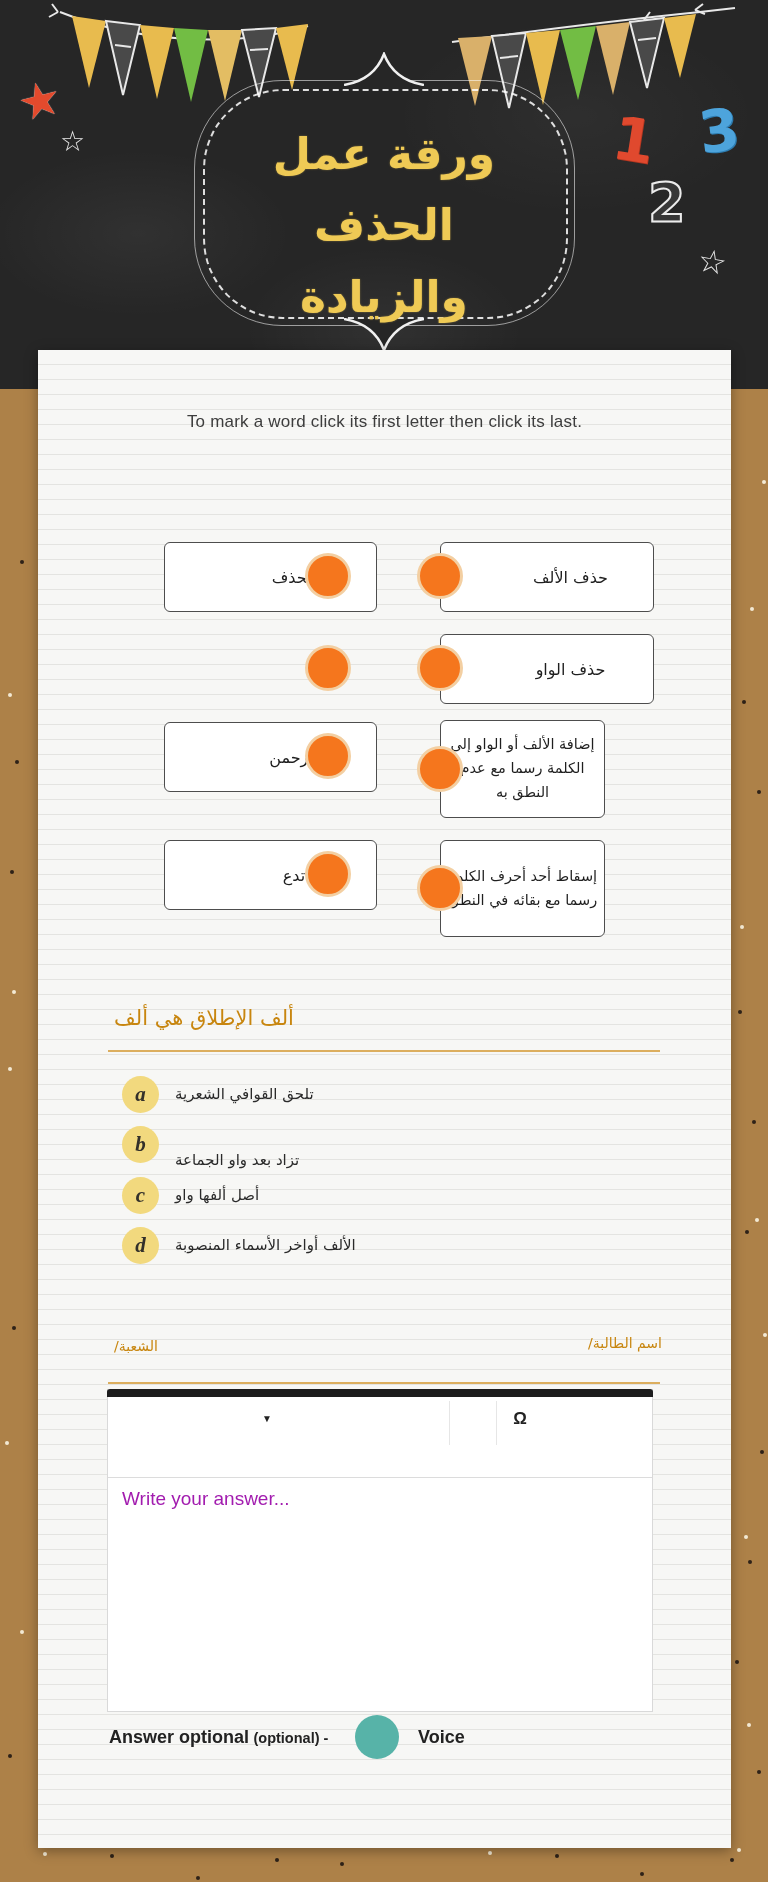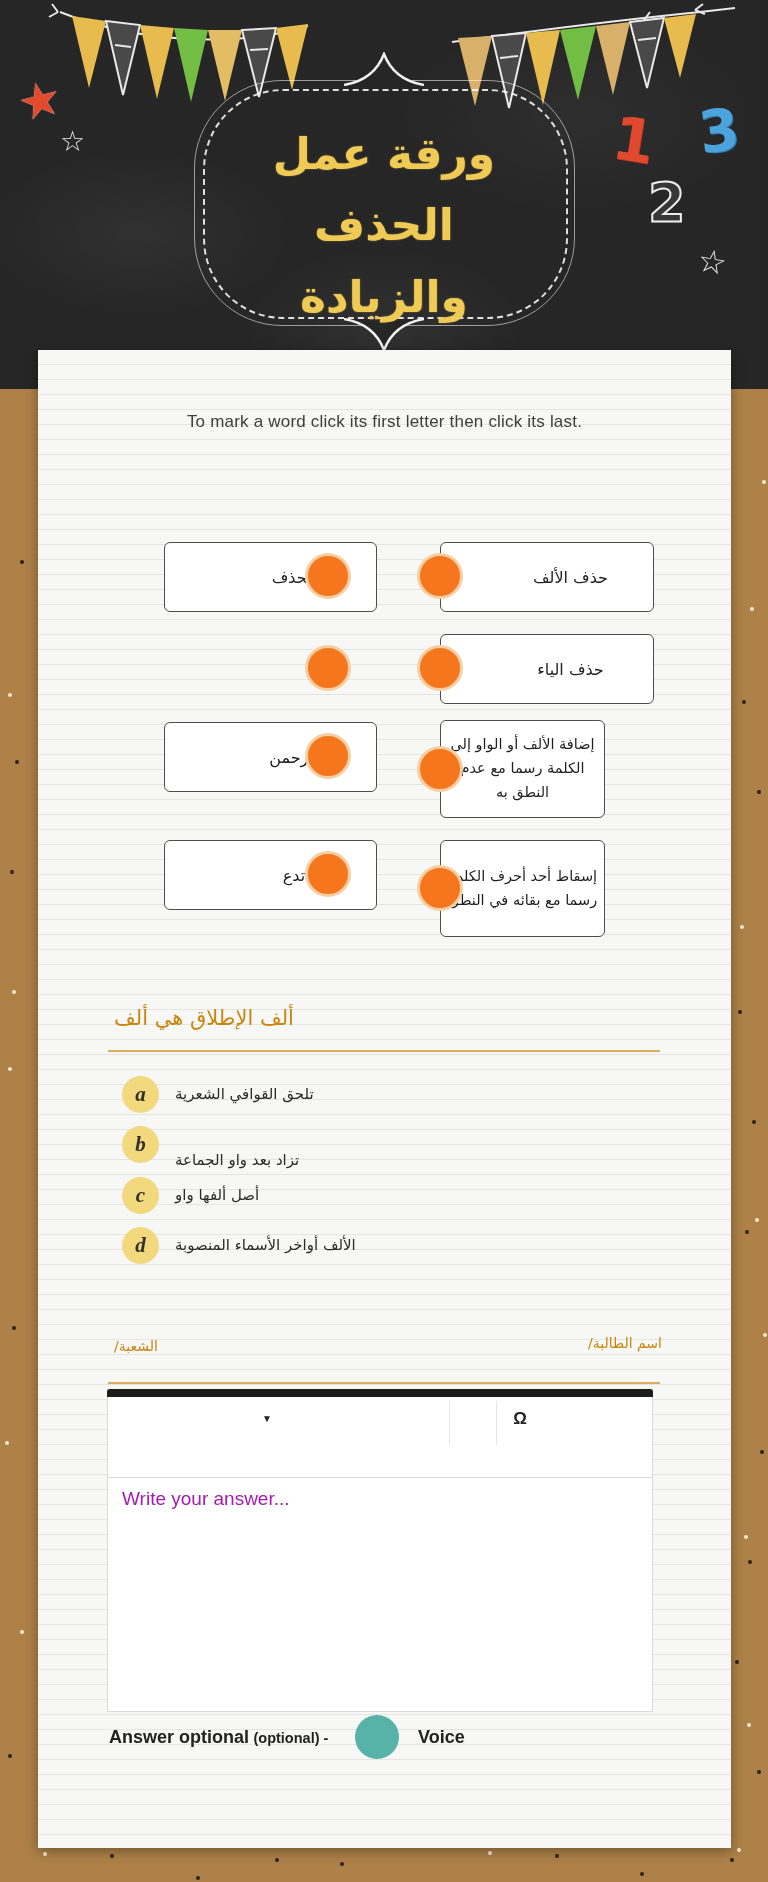--- a/index.html
+++ b/index.html
@@ -186,21 +186,21 @@
       <span>الرحمن</span>
     </div>
   <div class="mbox small rtl" style="left:126px;top:490px;width:164px;height:68px;">
       <span>تدع</span>
     </div>
 
   <div class="mbox small rtl" style="left:402px;top:192px;width:165px;height:68px;">
       <span>حذف الألف</span>
     </div>
   <div class="mbox small rtl" style="left:402px;top:284px;width:165px;height:68px;">
-      <span>حذف الياء</span>
+      <span>حذف الواو</span>
     </div>
   <div class="mbox big rtl" style="left:402px;top:370px;width:165px;height:98px;">
       <span>إضافة الألف أو الواو إلى الكلمة رسما مع عدم النطق به</span>
     </div>
   <div class="mbox big rtl" style="left:402px;top:490px;width:165px;height:97px;">
       <span>إسقاط أحد أحرف الكلمة رسما مع بقائه في النطق</span>
     </div>
 
   <div class="mcircle" style="left:267px;top:203px;"></div>
   <div class="mcircle" style="left:267px;top:295px;"></div>

